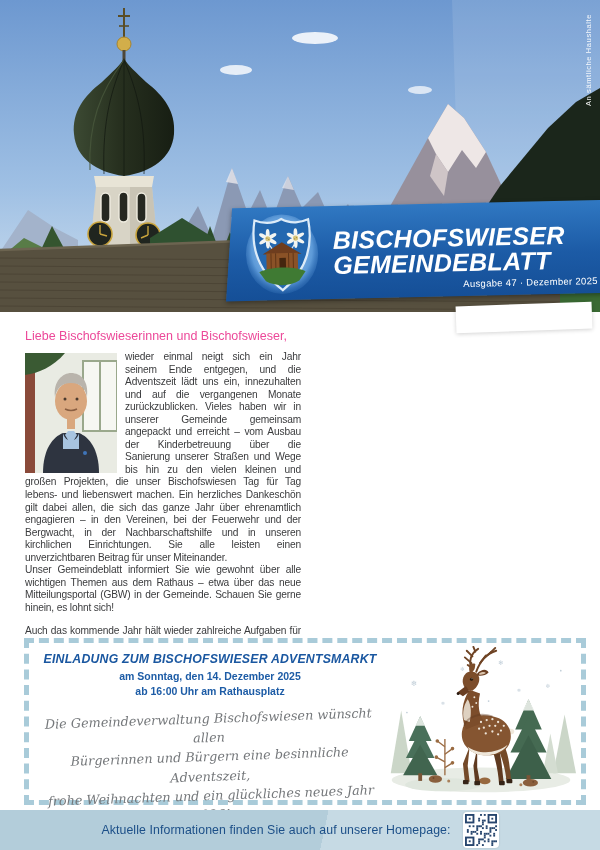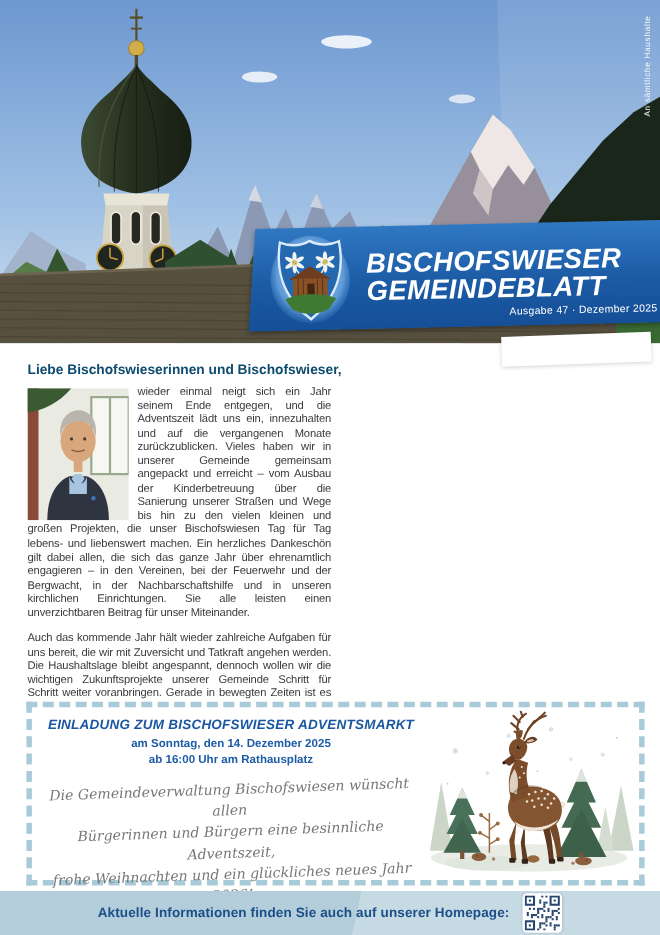--- a/index.html
+++ b/index.html
@@ -21,21 +21,21 @@
   .crest{width:74px;height:84px;margin-left:16px;flex:0 0 auto;}
   .mast-text{margin-left:14px;color:#fff;font-style:italic;font-weight:bold;
     font-size:25px;line-height:.98;letter-spacing:.3px;white-space:nowrap;}
   .issue{position:absolute;right:16px;bottom:7px;color:#fff;font-size:9.5px;letter-spacing:.3px;}
 
   .white-label{position:absolute;left:456px;top:304px;width:136px;height:27px;z-index:2;
     background:#fff;transform:rotate(-2deg);box-shadow:0 1px 4px rgba(0,0,0,.18);}
 
   
   .salutation{position:absolute;left:25px;top:329px;width:560px;z-index:2;
-    color:#0c4a6e;font-weight:bold;font-size:12.5px;}
+    color:#ec4899;font-weight:normal;font-size:12.5px;}
   .cols{position:absolute;left:25px;top:351px;width:563px;height:284px;display:flex;gap:11px;z-index:2;flex-direction:column;}
   .col{width:276px;font-size:10.2px;line-height:1.23;letter-spacing:-.15px;
     color:#3a3b3d;text-align:justify;hyphens:auto;}
   .col p{margin:0;}
   .portrait{float:left;width:92px;height:120px;margin:2px 8px 3px 0;}
   .closing-line{margin-top:9px !important;}
   .sig-box{width:104px;height:42px;background:#fff;margin-top:3px;}
   .sig-name{font-weight:bold;margin-top:2px !important;text-align:left;}
   .mt8{margin-top:9px !important;}
 
@@ -48,21 +48,21 @@
   .invite-script{margin-top:10px;transform:rotate(-2deg);
     font-family:"DejaVu Serif",serif;font-style:italic;
     color:#75787b;font-size:12.8px;line-height:1.5;}
   .invite-art{flex:0 0 200px;display:flex;align-items:center;justify-content:center;}
   .invite-art svg{width:198px;height:152px;}
 
   
   .footer{position:absolute;left:0;top:810px;width:600px;height:40px;z-index:2;
     background:linear-gradient(102deg,#b3cdda 0 54%,#c6dae4 54% 100%);
     display:flex;align-items:center;justify-content:center;gap:12px;}
-  .footer-text{color:#1c4f88;font-weight:bold;font-size:12.3px;letter-spacing:.1px;}
+  .footer-text{color:#1c4f88;font-weight:normal;font-size:12.3px;letter-spacing:.1px;}
   .qr-wrap{background:#fff;border-radius:4px;padding:2px;line-height:0;box-shadow:0 0 2px rgba(0,0,0,.15);}
 </style>
 </head>
 <body>
 
 <div class="page">
 
   <svg class="photo" viewBox="0 0 600 312" preserveAspectRatio="none">
     <defs>
       <linearGradient id="sky" x1="0" y1="0" x2="0" y2="1">
@@ -230,20 +230,21 @@
         <path d="M38,80 C40,90 52,90 54,80 L54,96 L38,96 Z" fill="#a8c4e0"></path>
         <rect x="42" y="60" width="8" height="16" fill="#d9a77e"></rect>
         <ellipse cx="46" cy="48" rx="16" ry="19" fill="#d9a77e"></ellipse>
         <path d="M30,44 C28,28 38,20 46,20 C56,20 64,28 62,44 C60,34 54,30 46,30 C38,30 32,34 30,44 Z" fill="#b9b4ac"></path>
         <path d="M40,56 C44,58 48,58 52,56" stroke="#8a5f42" stroke-width="1.4" fill="none"></path>
         <circle cx="40" cy="46" r="1.5" fill="#4a3a2e"></circle>
           <circle cx="52" cy="46" r="1.5" fill="#4a3a2e"></circle>
         <circle cx="60" cy="100" r="2" fill="#3f74b8"></circle>
       </svg>
       <p>wieder einmal neigt sich ein Jahr seinem Ende entgegen, und die Adventszeit lädt uns ein, innezuhalten und auf die vergangenen Monate zurückzublicken. Vieles haben wir in unserer Gemeinde gemeinsam angepackt und erreicht – vom Ausbau der Kinderbetreuung über die Sanierung unserer Straßen und Wege bis hin zu den vielen kleinen und großen Projekten, die unser Bischofswiesen Tag für Tag lebens- und liebenswert machen. Ein herzliches Dankeschön gilt dabei allen, die sich das ganze Jahr über ehrenamtlich engagieren – in den Vereinen, bei der Feuerwehr und der Bergwacht, in der Nachbarschaftshilfe und in unseren kirchlichen Einrichtungen. Sie alle leisten einen unverzichtbaren Beitrag für unser Miteinander.</p>
+      <p>Unser Gemeindeblatt informiert Sie wie gewohnt über alle wichtigen Themen aus dem Rathaus – etwa über das neue Mitteilungsportal (GBW) in der Gemeinde. Schauen Sie gerne hinein, es lohnt sich!</p>
     </div>
     <div class="col">
       <p>Auch das kommende Jahr hält wieder zahlreiche Aufgaben für uns bereit, die wir mit Zuversicht und Tatkraft angehen werden. Die Haushaltslage bleibt angespannt, dennoch wollen wir die wichtigen Zukunftsprojekte unserer Gemeinde Schritt für Schritt weiter voranbringen. Gerade in bewegten Zeiten ist es wichtig, dass wir als Dorfgemeinschaft fest zusammenhalten und füreinander da sind, denn eines ist gewiss: „Gemeinsam schaffen wir auch die Aufgaben von morgen – für unser Bischofswiesen!“</p>
       <p class="closing-line">Ihr Bürgermeister</p>
       <svg class="sig-box" viewBox="0 0 100 40">
         <path d="M4,30 C10,14 16,30 20,16 C24,6 26,26 30,24 C36,20 40,28 48,22 M50,26 C58,10 62,26 68,14 C72,8 74,22 80,18 C86,14 90,22 96,16" stroke="#3f62a5" stroke-width="1.4" fill="none" stroke-linecap="round"></path>
         <path d="M6,34 C30,29 60,35 92,29" stroke="#3f62a5" stroke-width=".9" fill="none" opacity=".8"></path>
       </svg>
       <p class="sig-name">Thomas Weber</p>
     </div>

